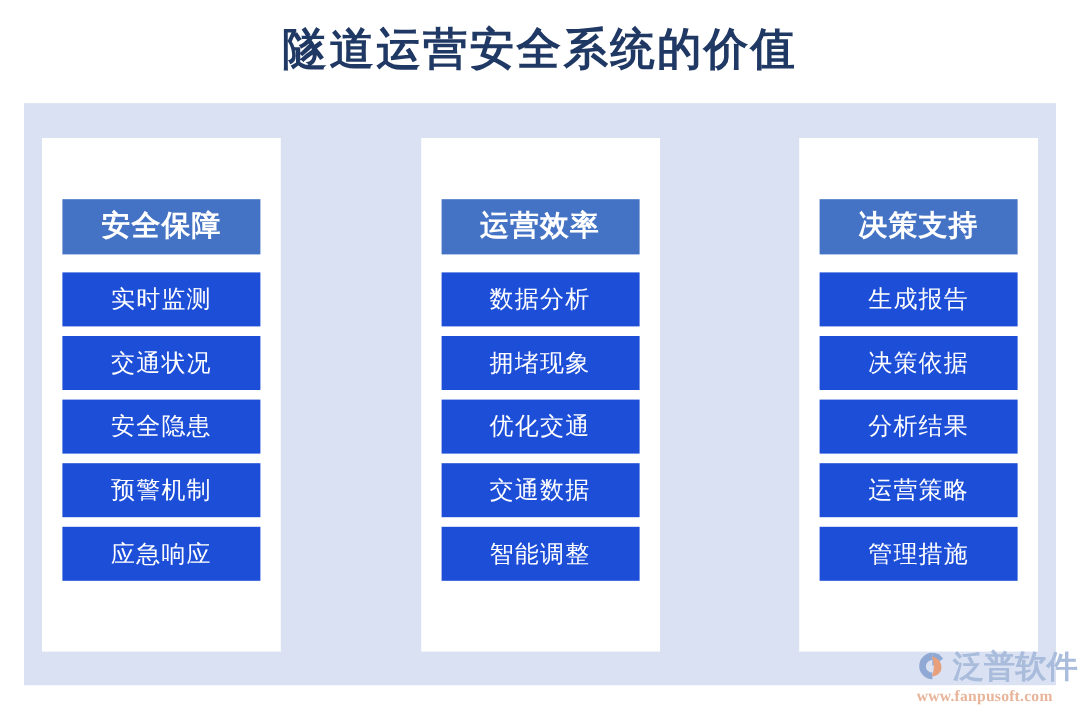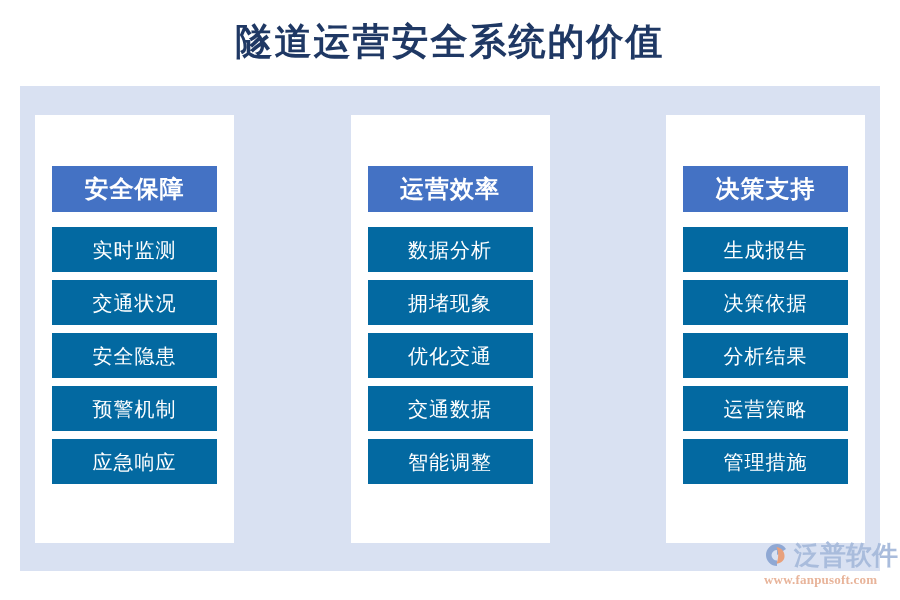--- a/index.html
+++ b/index.html
@@ -83,21 +83,21 @@
     align-items: center;
     justify-content: center;
     line-height: 1;
     white-space: nowrap;
     margin-bottom: 15px;
   }
 
   .col-item {
     width: 165px;
     height: 45px;
-    background: #0369a1;
+    background: #1d4ed8;
     color: #ffffff;
     font-size: 20px;
     letter-spacing: 1px;
     display: flex;
     align-items: center;
     justify-content: center;
     line-height: 1;
     white-space: nowrap;
     margin-bottom: 8px;
   }

